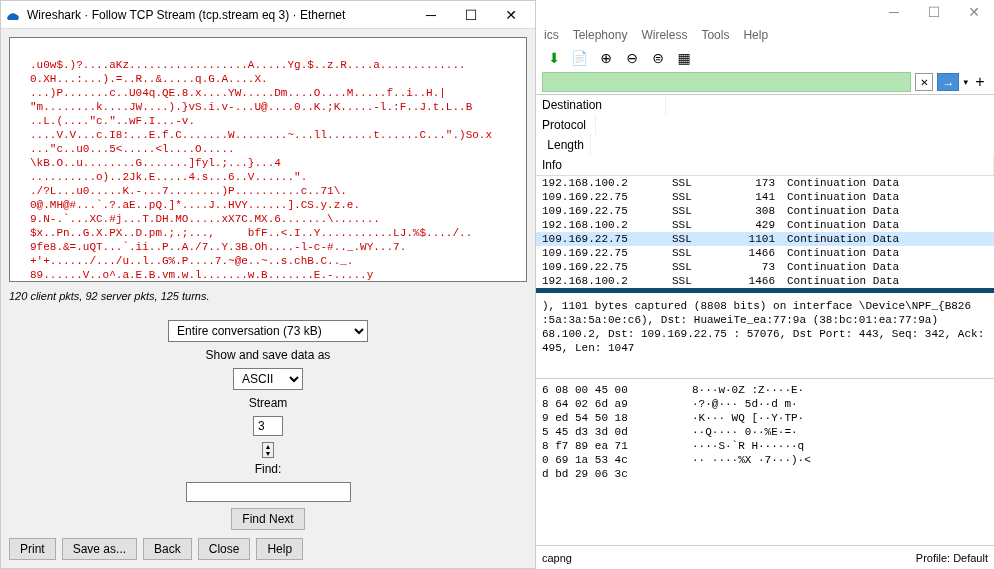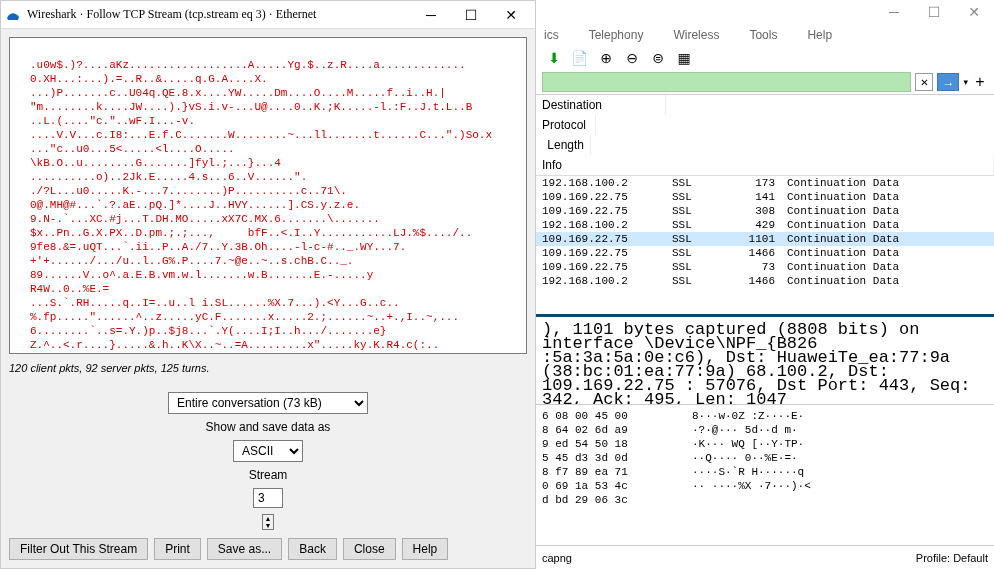--- a/index.html
+++ b/index.html
@@ -1,56 +1,56 @@
 <!DOCTYPE html>
 <html><head>
 <meta charset="utf-8">
 <style>
 * { box-sizing: border-box; margin: 0; padding: 0; }
 body { font-family: "Segoe UI", Tahoma, sans-serif; font-size: 12px; background: #fff; width: 994px; height: 569px; overflow: hidden; position: relative; }
 .dialog { position: absolute; left: 0; top: 0; width: 536px; height: 569px; border: 1px solid #ccc; background: #f0f0f0; display: flex; flex-direction: column; }
 .titlebar { height: 28px; display: flex; align-items: center; padding: 0 4px; background: #fff; border-bottom: 1px solid #ddd; }
 .titlebar .icon { width: 16px; height: 16px; margin-right: 6px; }
-.titlebar .title { flex: 1; font-size: 12px; font-family: Liberation Serif, serif; }
+.titlebar .title { flex: 1; font-size: 12px; }
 .winbtns { display: flex; }
 .winbtn { width: 40px; height: 28px; display: flex; align-items: center; justify-content: center; font-size: 14px; cursor: pointer; }
 .stream-box { flex: 1; margin: 8px; background: #fff; border: 1px solid #7a7a7a; padding: 20px; font-family: "Courier New", monospace; font-size: 11px; line-height: 14px; overflow: auto; white-space: pre-wrap; word-break: break-all; }
 .stream-box .c { color: #c00; }
 .pktinfo { margin: 0 8px 16px 8px; font-style: italic; font-size: 11px; }
 .row { display: flex; align-items: center; margin: 2px 8px; gap: 6px; flex-direction: column; }
 .row select, .row input[type=text] { border: 1px solid #7a7a7a; padding: 2px 4px; font-size: 12px; background: #fff; }
 .row .combo1 { width: 200px; }
 .row .lbl { font-size: 12px; }
 .row .ascii { width: 70px; }
 .row .spin { width: 30px; }
 .row .findin { flex: 1; }
 .btn { border: 1px solid #adadad; background: #e1e1e1; padding: 3px 10px; font-size: 12px; cursor: pointer; }
 .btnrow { display: flex; gap: 6px; margin: 6px 8px 8px 8px; }
 .main { position: absolute; left: 536px; top: 0; width: 458px; height: 569px; background: #fff; display: flex; flex-direction: column; }
 .main-titlebar { height: 24px; display: flex; justify-content: flex-end; align-items: center; }
 .main-titlebar .winbtn { width: 40px; height: 24px; color: #888; }
-.menubar { display: flex; gap: 30px; padding: 4px 8px; color: #666; font-size: 12px; }
+.menubar { display: flex; gap: 14px; padding: 4px 8px; color: #666; font-size: 12px; }
 .toolbar { display: flex; gap: 6px; padding: 2px 8px; align-items: center; }
 .toolbar .tb { width: 20px; height: 20px; display: flex; align-items: center; justify-content: center; font-size: 14px; cursor: pointer; }
 .filterbar { display: flex; align-items: center; margin: 2px 6px; gap: 4px; }
 .filterbar .fi { flex: 1; height: 20px; background: #b3e6b3; border: 1px solid #9c9; }
 .filterbar .xb { width: 18px; height: 18px; border: 1px solid #999; display:flex; align-items:center; justify-content:center; font-size:10px; cursor:pointer; }
 .filterbar .arw { width: 22px; height: 18px; background: #4a90d9; border: 1px solid #3a7ab8; display:flex; align-items:center; justify-content:center; color:#fff; cursor:pointer; }
 .filterbar .plus { width: 16px; font-size: 16px; text-align:center; cursor:pointer; }
 .pkt-table { border-top: 1px solid #ccc; overflow: auto; }
 .pkt-header { display: flex; background: #fff; border-bottom: 1px solid #ddd; font-size: 12px; flex-direction: column; }
 .pkt-header div { padding: 3px 6px; border-right: 1px solid #eee; }
 .col-dest { width: 130px; }
 .col-proto { width: 60px; }
 .col-len { width: 55px; text-align: right; }
 .col-info { flex: 1; }
 .pkt-row { display: flex; font-family: Liberation Mono, monospace; font-size: 11px; cursor: pointer; }
 .pkt-row div { padding: 1px 6px; }
 .pkt-row.sel { background: #cde8ff; }
-.details { border-top: 3px solid #0c4a6e; padding: 6px; font-family: "Courier New", monospace; font-size: 17px; line-height: 14px; overflow: hidden; height: 90px; margin-top: 26px; }
+.details { border-top: 5px solid #0c4a6e; padding: 6px; font-family: "Courier New", monospace; font-size: 11px; line-height: 14px; overflow: hidden; height: 90px; }
 .hexview { border-top: 1px solid #ccc; padding: 4px 6px; font-family: "Courier New", monospace; font-size: 11px; line-height: 14px; flex: 1; overflow: hidden; display:flex; }
 .hexview .hx { width: 150px; }
 .hexview .asc { flex:1; }
 .statusbar { border-top: 1px solid #ccc; display: flex; align-items: center; padding: 2px 6px; font-size: 11px; gap: 10px; height: 24px; }
 .statusbar .sf { flex: 1; }
 </style>
 </head>
 <body>
 
 <div class="dialog">
@@ -98,22 +98,26 @@
     <select class="combo1"><option>Entire conversation (73 kB)</option></select>
     <span class="lbl">Show and save data as</span>
     <select class="ascii"><option>ASCII</option></select>
     <span class="lbl">Stream</span>
     <input class="spin" type="text" value="3" style="">
     <div style="display:flex;flex-direction:column;font-size:7px;line-height:7px;border:1px solid #7a7a7a;">
       <div style="padding:0 2px;cursor:pointer;">▲</div>
       <div style="padding:0 2px;cursor:pointer;">▼</div>
     </div>
   </div>
+  <div class="row">
+    <span class="lbl">Find:</span>
+    <input type="text" class="findin" style="">
+    <button class="btn">Find Next</button>
+  </div>
   <div class="btnrow">
-    <button class="btn">Filter Out This Stream</button>
     <button class="btn">Print</button>
     <button class="btn">Save as...</button>
     <button class="btn">Back</button>
     <button class="btn">Close</button>
     <button class="btn">Help</button>
   </div>
 </div>
 
 <div class="main">
   <div class="main-titlebar">

